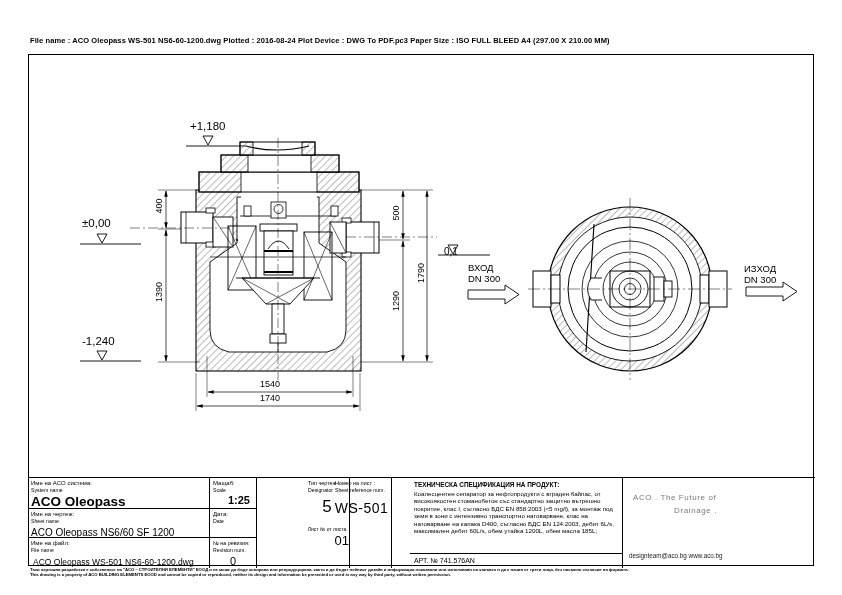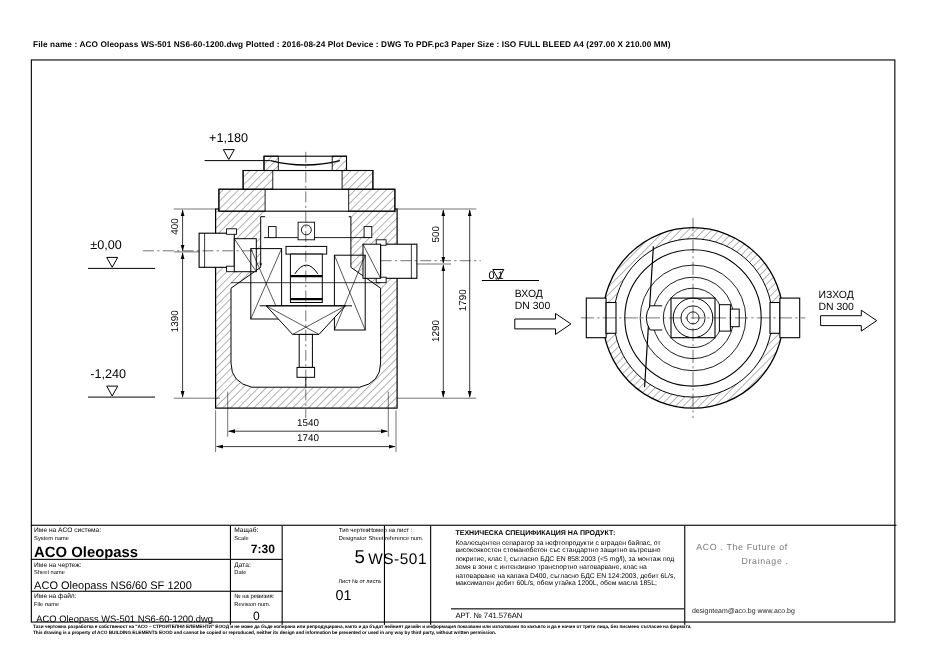--- a/index.html
+++ b/index.html
@@ -5,38 +5,38 @@
   html,body{margin:0;padding:0;background:#fff;width:842px;height:595px;overflow:hidden;
     font-family:"Liberation Sans","DejaVu Sans",sans-serif;color:#000;}
   #sheet{position:absolute;left:0;top:0;width:842px;height:595px;background:#fff;}
   .abs{position:absolute;}
   #file-info{left:30px;top:36px;font-size:7.5px;font-weight:bold;letter-spacing:.1px;white-space:nowrap;}
   #frame{left:28px;top:54px;width:786px;height:512px;border:1px solid #000;box-sizing:border-box;}
   #dwg{left:0;top:0;width:842px;height:595px;pointer-events:none;}
   .lvl{font-size:11.5px;white-space:nowrap;}
   .dim{font-size:9px;white-space:nowrap;}
   .dim-v{width:36px;text-align:center;transform:rotate(-90deg);}
-  .dim-h{width:40px;text-align:center;}
+  .dim-h{width:40px;}
   .flowlbl{width:52px;text-align:left;font-size:9.5px;line-height:11px;white-space:nowrap;}
   
   #tb{left:28px;top:477px;width:787px;height:90px;border-top:1px solid #000;box-sizing:border-box;}
   .cell{position:absolute;box-sizing:border-box;border-right:1px solid #000;overflow:hidden;}
   .bb{border-bottom:1px solid #000;}
   .lab-bg{font-size:6px;line-height:7px;padding:2px 0 0 3px;white-space:nowrap;}
   .lab-en{font-size:5.2px;line-height:6px;padding-left:3px;white-space:nowrap;}
   .v-big{font-size:13.5px;font-weight:bold;padding-left:3px;margin-top:1px;white-space:nowrap;}
   .v-med{font-size:10px;padding-left:3px;margin-top:3px;white-space:nowrap;}
   .v-sm{font-size:8.5px;padding-left:5px;margin-top:4px;white-space:nowrap;}
   .v-scale{font-size:11px;font-weight:bold;text-align:right;padding-right:6px;margin-top:1px;}
   .v-date{font-size:10.5px;font-weight:bold;text-align:center;margin-top:16px;}
   .v-rev{font-size:11px;text-align:center;margin-top:2px;}
   .v-ws{font-size:30px;text-align:center;letter-spacing:-1px;margin-top:5px;}
   .v-type{font-size:17px;text-align:center;margin-top:4px;}
   .lab-sheetof{font-size:5px;text-align:center;margin-top:9px;white-space:nowrap;}
-  .v-sheetof{font-size:13px;text-align:left;margin-top:1px;}
+  .v-sheetof{font-size:13px;text-align:right;margin-top:1px;}
   .v-no{font-size:14px;text-align:center;margin-top:7px;letter-spacing:.5px;white-space:nowrap;}
   #spec-cell{padding:3px 4px;}
   #spec-title{font-size:6.4px;font-weight:600;line-height:8px;}
   #spec-body{font-size:6.2px;line-height:7.4px;margin-top:1px;}
   #spec-art{position:absolute;left:0;right:0;bottom:0;height:14px;border-top:1px solid #000;
     font-size:7px;line-height:13px;padding-left:4px;}
   #brand-cell{border-right:none;}
   #slogan{position:absolute;left:10px;top:13px;width:88px;color:#7a7a7a;font-size:8px;line-height:13px;letter-spacing:.6px;}
   #slogan .l2{text-align:right;padding-right:4px;}
   #contacts{position:absolute;left:6px;bottom:9px;font-size:6.3px;color:#222;white-space:nowrap;}
@@ -208,21 +208,21 @@
 
   <div class="abs" id="tb">
     <div class="cell bb" style="left:0;top:0;width:182px;height:31px;">
       <div class="lab-bg">Име на ACO система:</div>
       <div class="lab-en">System name</div>
       <div class="v-big">ACO Oleopass</div>
     </div>
     <div class="cell bb" style="left:182px;top:0;width:47px;height:31px;">
       <div class="lab-bg">Мащаб:</div>
       <div class="lab-en">Scale</div>
-      <div class="v-scale">7:30</div>
+      <div class="v-scale">1:25</div>
     </div>
     <div class="cell bb" style="left:0;top:31px;width:182px;height:29px;">
       <div class="lab-bg">Име на чертеж:</div>
       <div class="lab-en">Sheet name</div>
       <div class="v-med">ACO Oleopass  NS6/60 SF 1200</div>
     </div>
     <div class="cell bb" style="left:182px;top:31px;width:47px;height:29px;">
       <div class="lab-bg">Дата:</div>
       <div class="lab-en">Date</div>
       <div class="v-date">08/2016</div>

